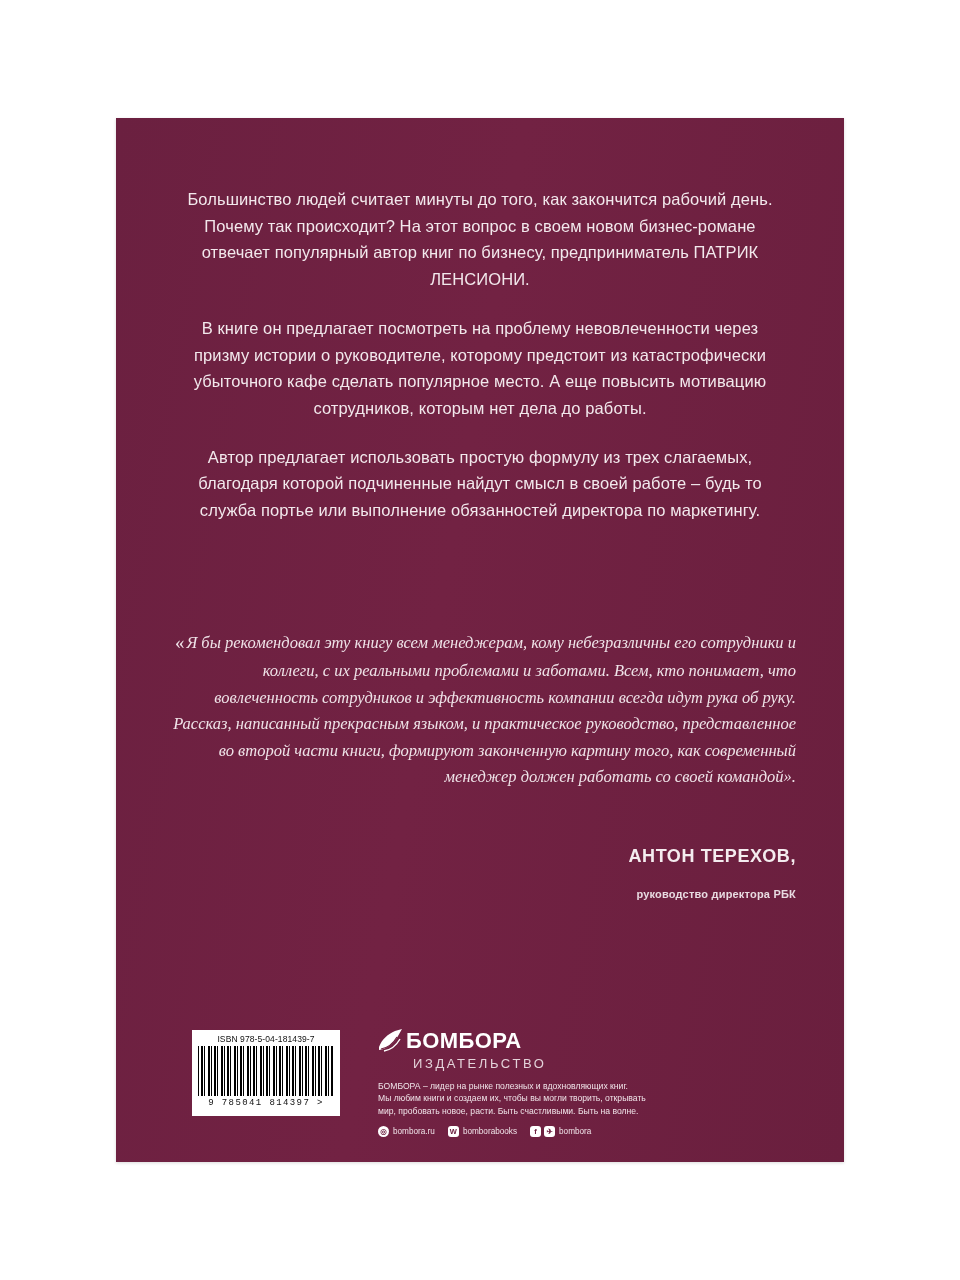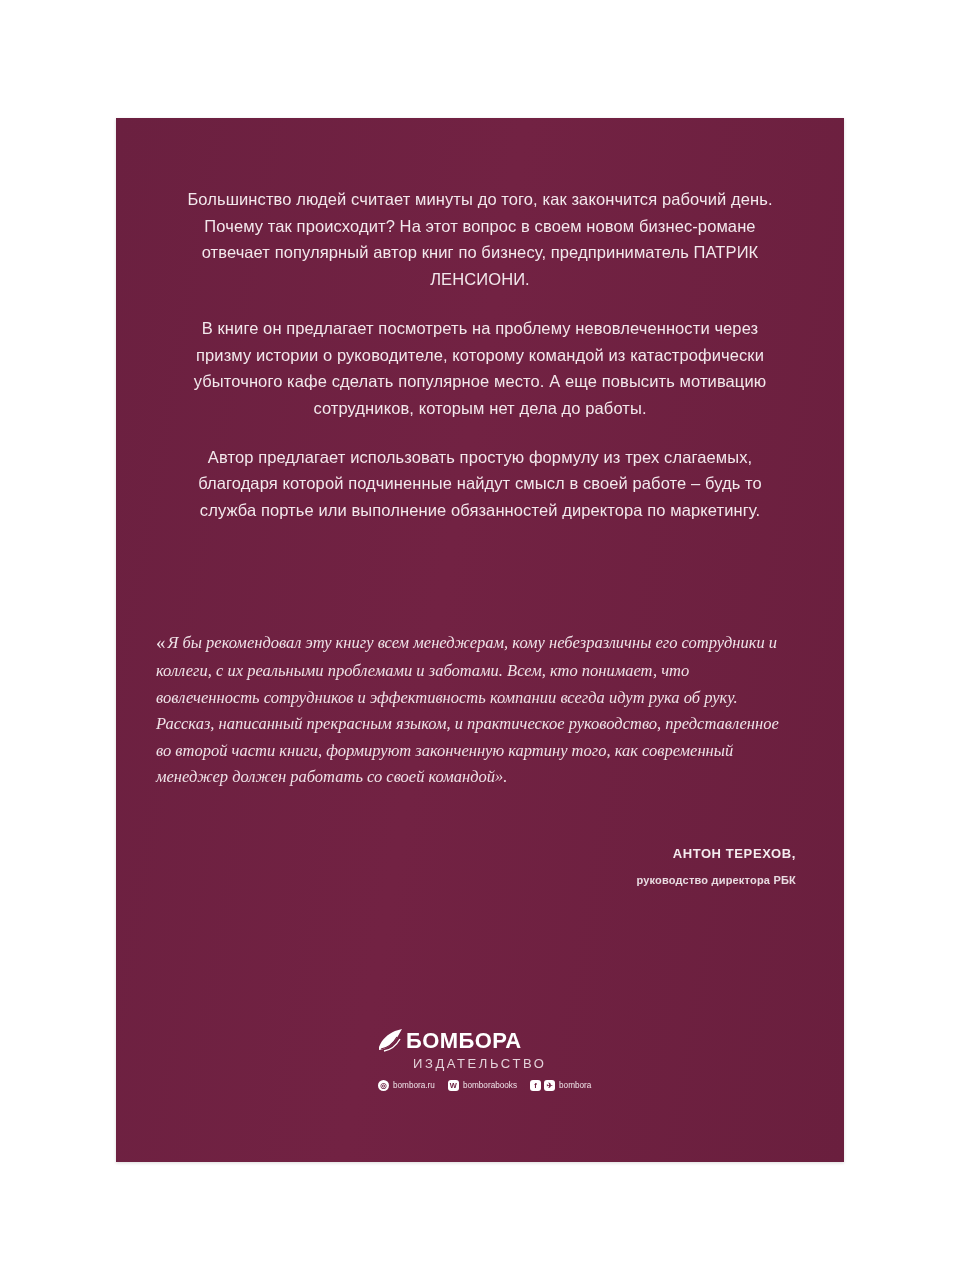--- a/index.html
+++ b/index.html
@@ -55,42 +55,42 @@
   .quote {
     position: absolute;
     left: 40px;
     top: 510px;
     width: 640px;
     color: #efe3e8;
     font-family: "Liberation Serif", serif;
     font-style: italic;
     font-size: 16.5px;
     line-height: 1.6;
-    text-align: left;
+    text-align: right;
   }
   .quote .qmark {
     font-style: normal;
     font-size: 19px;
     vertical-align: -1px;
     margin-right: 2px;
   }
 
   .attribution {
     position: absolute;
     right: 48px;
     top: 728px;
     width: 420px;
     text-align: right;
     color: #f4ecef;
   }
   .attribution .name {
-    font-size: 13px;
+    font-size: 18px;
     letter-spacing: 0.6px;
     font-weight: 700;
-    margin-bottom: 13px;
+    margin-bottom: 21px;
   }
   .attribution .role {
     font-size: 11px;
     letter-spacing: 0.2px;
     font-weight: 700;
     color: #e8dbe1;
   }
 
   
   .bottom {
@@ -231,49 +231,59 @@
 </style>
 </head>
 <body>
 
 <div class="page">
 
   <div class="cover">
 
     <div class="blurb">
       <p>Большинство людей считает минуты до того, как закончится рабочий день. Почему так происходит? На этот вопрос в своем новом бизнес-романе отвечает популярный автор книг по бизнесу, предприниматель ПАТРИК ЛЕНСИОНИ.</p>
-      <p>В книге он предлагает посмотреть на проблему невовлеченности через призму истории о руководителе, которому командой из катастрофически убыточного кафе сделать популярное место. А еще повысить мотивацию сотрудников, которым нет дела до работы.</p>
+      <p>В книге он предлагает посмотреть на проблему невовлеченности через призму истории о руководителе, которому предстоит из катастрофически убыточного кафе сделать популярное место. А еще повысить мотивацию сотрудников, которым нет дела до работы.</p>
       <p>Автор предлагает использовать простую формулу из трех слагаемых, благодаря которой подчиненные найдут смысл в своей работе – будь то служба портье или выполнение обязанностей директора по маркетингу.</p>
     </div>
 
     <div class="quote">
       <span class="qmark">«</span><span>Я бы рекомендовал эту книгу всем менеджерам, кому небезразличны его сотрудники и коллеги, с их реальными проблемами и заботами. Всем, кто понимает, что вовлеченность сотрудников и эффективность компании всегда идут рука об руку. Рассказ, написанный прекрасным языком, и практическое руководство, представленное во второй части книги, формируют законченную картину того, как современный менеджер должен работать со своей командой».</span>
     </div>
 
     <div class="attribution">
       <div class="name">АНТОН ТЕРЕХОВ,</div>
       <div class="role">руководство директора РБК</div>
     </div>
 
     <div class="bottom">
 
+      <div class="barcode-box">
+        <div class="barcode-isbn">ISBN 978-5-04-181439-7</div>
+        <div class="barcode-bars"></div>
+        <div class="barcode-digits">9 785041 814397 &gt;</div>
+      </div>
 
       <div class="publisher">
         <div class="pub-logo">
           <span class="pub-mark">
             <svg width="26" height="26" viewBox="0 0 26 26" aria-hidden="true">
               <path d="M1 19 C4 11, 10 6, 17 3 L24 1 L20 8 C15 17, 8 21, 1 22 Z" fill="#ffffff"></path>
               <path d="M3 21 C9 20, 15 16, 19 9" stroke="#6e2040" stroke-width="1.2" fill="none"></path>
               <path d="M6 23 C12 22, 18 18, 22 11" stroke="#ffffff" stroke-width="1.4" fill="none"></path>
             </svg>
           </span>
           <span class="pub-wordmark">БОМБОРА</span>
         </div>
         <div class="pub-sub">ИЗДАТЕЛЬСТВО</div>
 
+        <div class="pub-text">
+          <div>БОМБОРА – лидер на рынке полезных и вдохновляющих книг.</div>
+          <div>Мы любим книги и создаем их, чтобы вы могли творить, открывать</div>
+          <div>мир, пробовать новое, расти. Быть счастливыми. Быть на волне.</div>
+        </div>
 
         <div class="socials">
           <span class="social">
             <span class="sicon round">◎</span>
             <span>bombora.ru</span>
           </span>
           <span class="social">
             <span class="sicon">W</span>
             <span>bomborabooks</span>
           </span>

